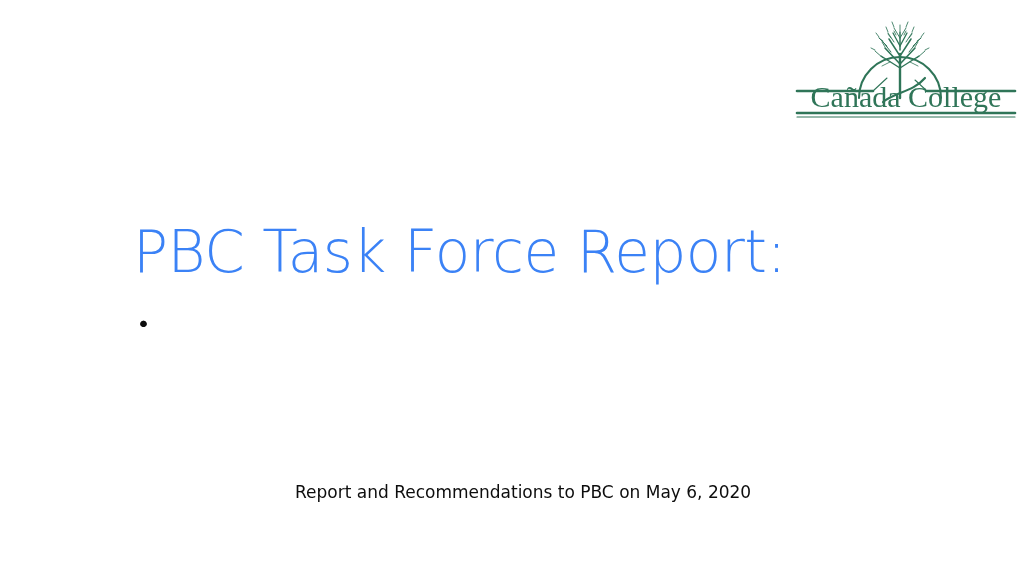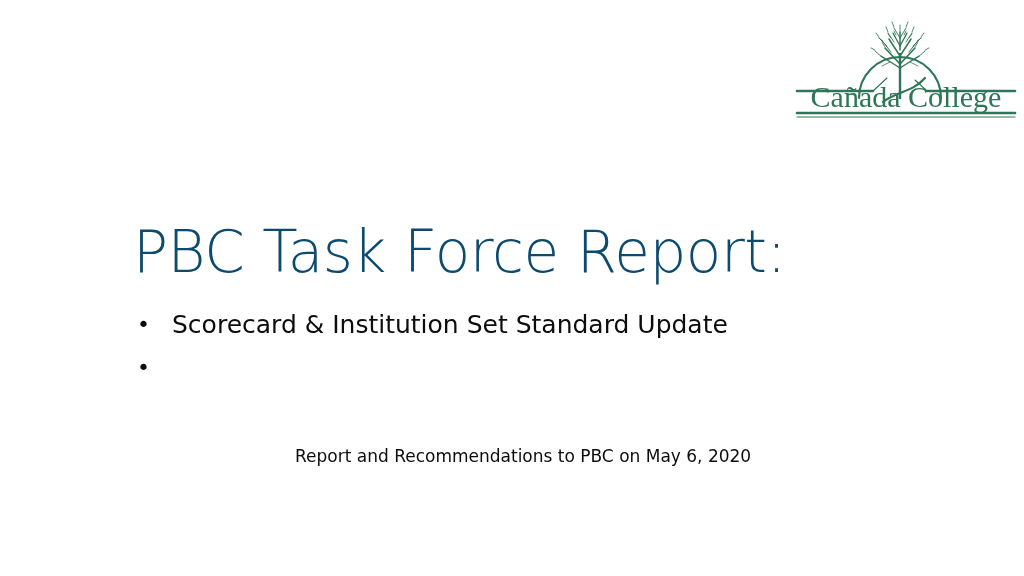--- a/index.html
+++ b/index.html
@@ -40,21 +40,21 @@
   #title {
     position: absolute;
     left: 133px;
     top: 219px;
     width: 800px;
     font-family: "DejaVu Sans", sans-serif;
     font-weight: 300;
     font-size: 58px;
     line-height: 66px;
     letter-spacing: -0.4px;
-    color: #0c4a6e;
+    color: #3b82f6;
     white-space: nowrap;
   }
 
   
   #bullets {
     position: absolute;
     left: 133px;
     top: 303px;
     width: 780px;
     margin: 0;
@@ -79,21 +79,21 @@
     text-align: left;
     font-size: 22px;
     line-height: 43px;
     color: #0d0d0d;
   }
 
   
   #footer-note {
     position: absolute;
     left: 295px;
-    top: 444px;
+    top: 480px;
     font-family: "DejaVu Sans", sans-serif;
     font-weight: 400;
     font-size: 17px;
     line-height: 24px;
     color: #0d0d0d;
     white-space: nowrap;
   }
 </style>
 </head>
 <body>
@@ -164,21 +164,20 @@
 
       <text x="111" y="101" text-anchor="middle" font-family="'Liberation Serif', 'DejaVu Serif', serif" font-size="30" fill="#2f7558">Cañada College</text>
     </svg>
   </div>
 
   <div id="title">PBC Task Force Report:</div>
 
   <ul id="bullets">
     <li>
       <span class="bullet-dot">•</span>
-      <span>Scorecard &amp; Institution Set Standard Update</span>
     </li>
     <li>
       <span class="bullet-dot">•</span>
     </li>
   </ul>
 
   <div id="footer-note">Report and Recommendations to PBC on May 6, 2020</div>
 
 </div>
 

